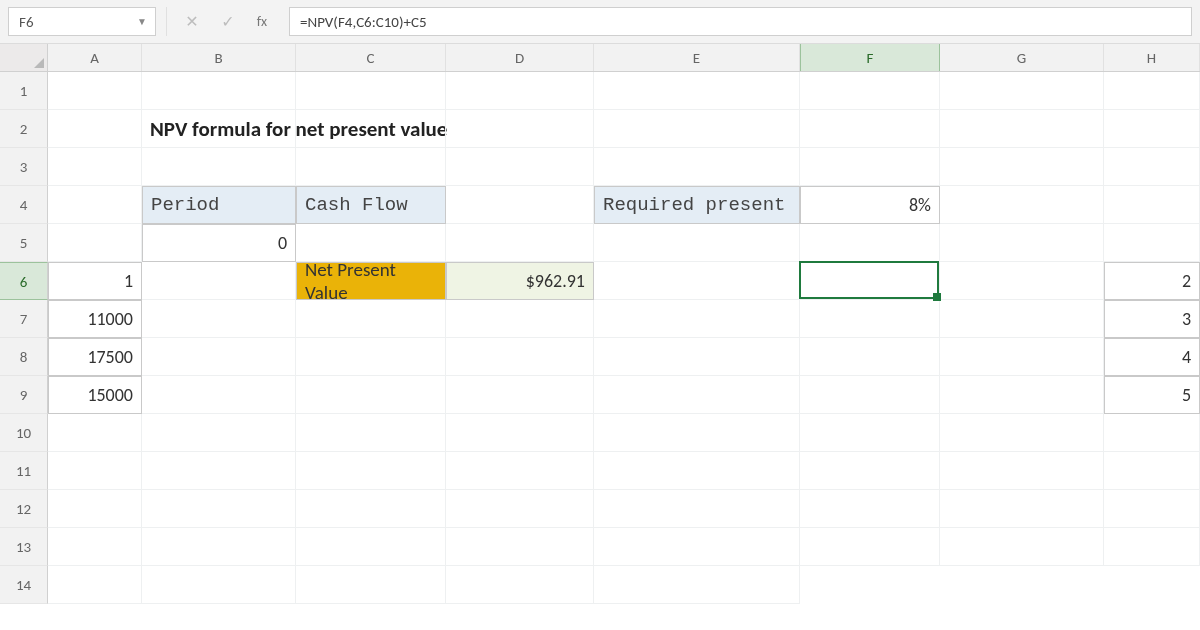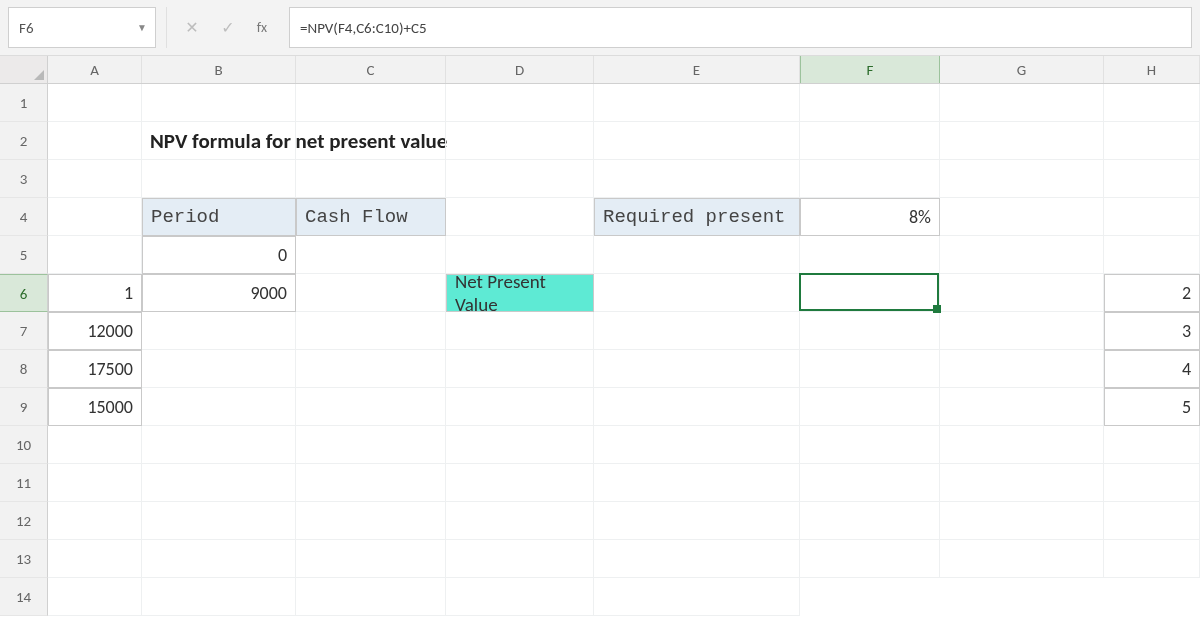--- a/index.html
+++ b/index.html
@@ -9,21 +9,21 @@
     font-size: 15px;
     color: #333;
     background: #fff;
     overflow: hidden;
   }
 
   
   .formula-bar {
     display: flex;
     align-items: stretch;
-    height: 56px;
+    height: 44px;
     background: #f3f3f3;
     border-bottom: 1px solid #dcdcdc;
     padding: 7px 8px 7px 8px;
     gap: 10px;
   }
   .name-box {
     width: 148px;
     background: #fff;
     border: 1px solid #cfcfcf;
     display: flex;
@@ -171,21 +171,21 @@
     border:1px solid #c9c9c9;
     font-size:19px;
     color:#444;
     font-family:Liberation Mono, monospace;
   }
   .tbl-cell {
     border:1px solid #c9c9c9;
     background:#fff;
   }
   .green-hdr {
-    background:#5eead4;
+    background:#eab308;
     border:1px solid #c9c9c9;
     font-size:19px;
   }
   .green-val {
     background:#eff4e4;
     border:1px solid #c9c9c9;
   }
 
   
   .active-outline {
@@ -294,28 +294,28 @@
           <div class="cell"></div>
           <div class="cell"></div>
           <div class="cell tbl-cell num">0</div>
           <div class="cell"></div>
           <div class="cell"></div>
           <div class="cell"></div>
           <div class="cell"></div>
           <div class="cell"></div>
           <div class="cell"></div>
           <div class="cell tbl-cell num">1</div>
-          <div class="cell tbl-cell num">9000</div>
           <div class="cell"></div>
           <div class="cell green-hdr">Net Present Value</div>
+          <div class="cell green-val num">$962.91</div>
           <div class="cell"></div>
           <div class="cell"></div>
           <div class="cell"></div>
           <div class="cell tbl-cell num">2</div>
-          <div class="cell tbl-cell num">12000</div>
+          <div class="cell tbl-cell num">11000</div>
           <div class="cell"></div>
           <div class="cell"></div>
           <div class="cell"></div>
           <div class="cell"></div>
           <div class="cell"></div>
           <div class="cell"></div>
           <div class="cell tbl-cell num">3</div>
           <div class="cell tbl-cell num">17500</div>
           <div class="cell"></div>
           <div class="cell"></div>

